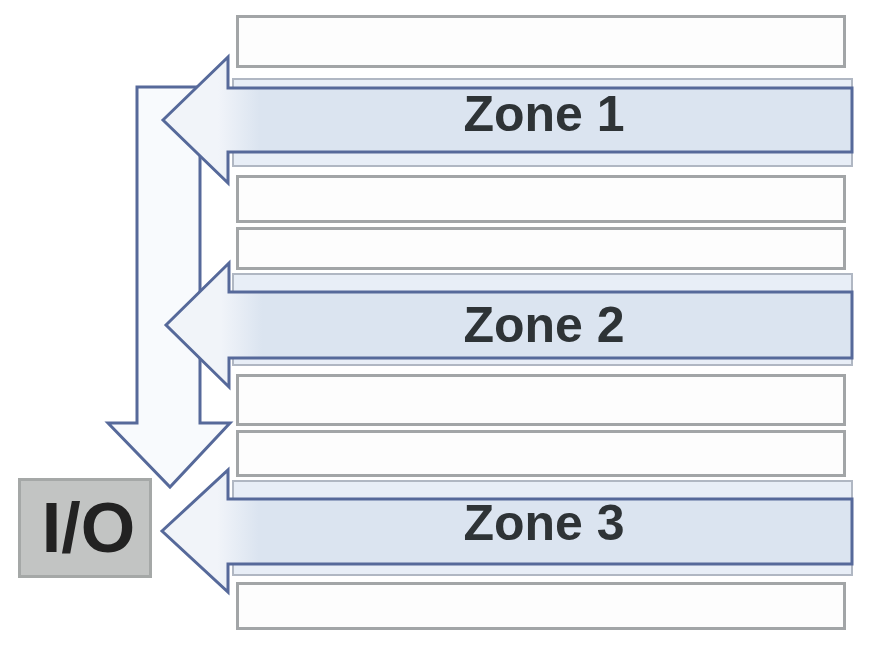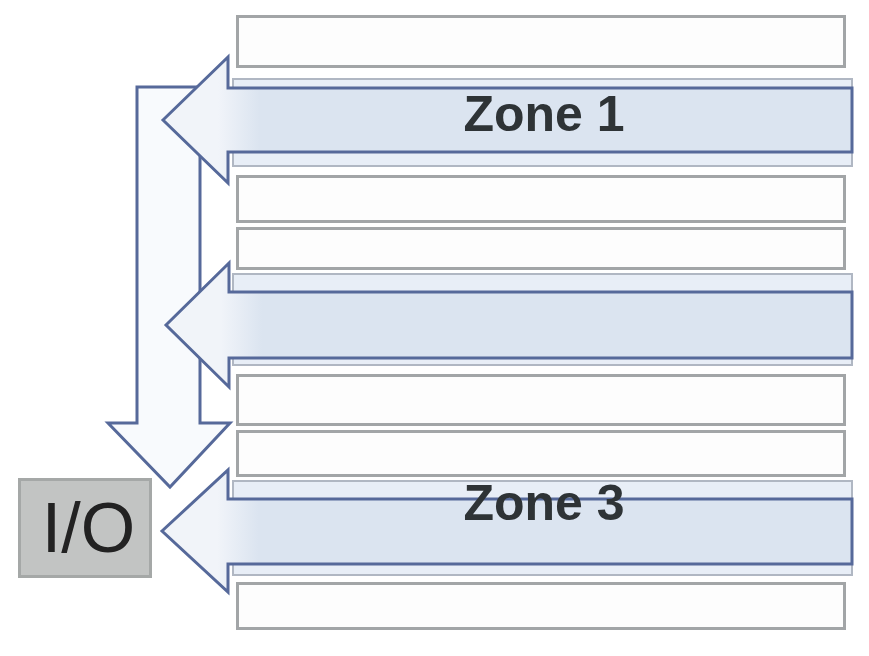--- a/index.html
+++ b/index.html
@@ -60,34 +60,34 @@
     display: flex;
     align-items: center;
     justify-content: center;
     font-weight: bold;
     font-size: 50px;
     color: var(--label-text, #2e3336);
     pointer-events: none;
   }
   .l1 { top: 88px;  height: 52px; }
   .l2 { top: 292px; height: 66px; }
-  .l3 { top: 479px; height: 48px; }
+  .l3 { top: 499px; height: 48px; }
   .io-box {
     position: absolute;
     left: 18px;
     top: 478px;
     width: 134px;
     height: 100px;
     box-sizing: border-box;
     background: var(--io-fill, #c2c4c3);
     border: 3px solid var(--io-border, #a5a8a7);
     display: flex;
     align-items: center;
     justify-content: center;
-    font-weight: normal;
+    font-weight: bold;
     font-size: 70px;
     color: var(--io-text, #222222);
     padding-left: 7px;
   }
 </style>
 </head>
 <body>
 
 <div class="canvas">
 
@@ -115,19 +115,20 @@
     <polygon class="flow-arrow" points="137,87 200,87 200,423 230,423 170,487 108,423 137,423"></polygon>
 
     <polygon class="zone-arrow" points="163,120 228,57 228,88 852,88 852,152 228,152 228,183"></polygon>
 
     <polygon class="zone-arrow" points="166,325 229,263 229,292 852,292 852,358 229,358 229,387"></polygon>
 
     <polygon class="zone-arrow" points="162,531 228,470 228,499 852,499 852,564 228,564 228,592"></polygon>
   </svg>
 
   <div class="zone-label l1">Zone 1</div>
+  <div class="zone-label l2">Zone 2</div>
   <div class="zone-label l3">Zone 3</div>
 
   <div class="io-box">
     <span>I/O</span>
   </div>
 
 </div>
 
 </body></html>

